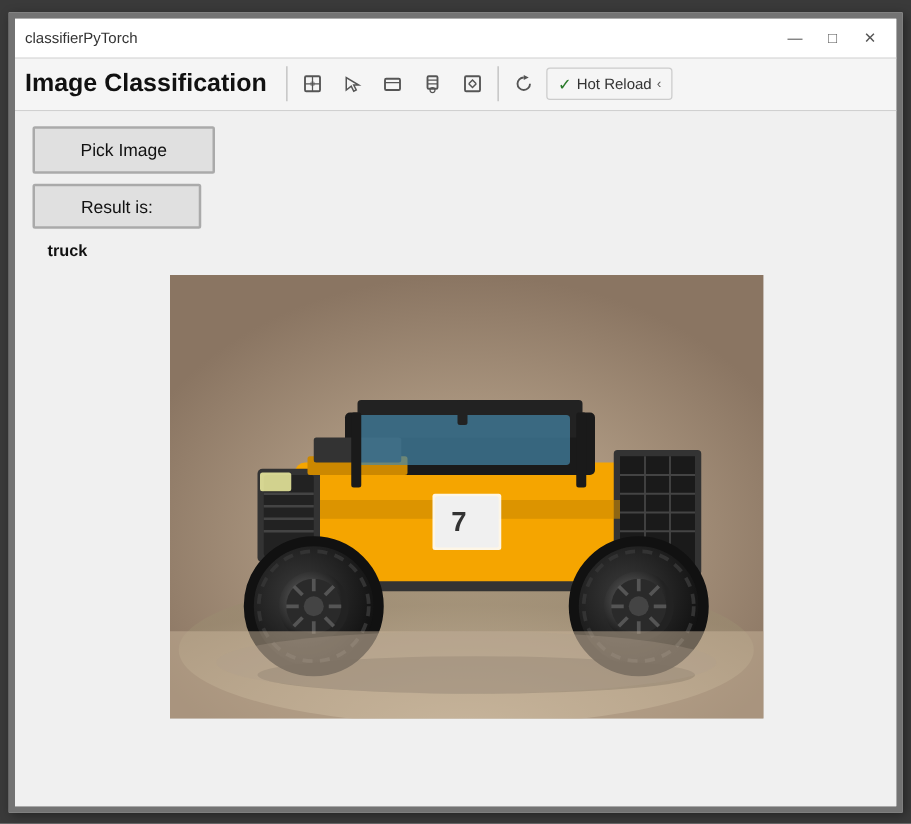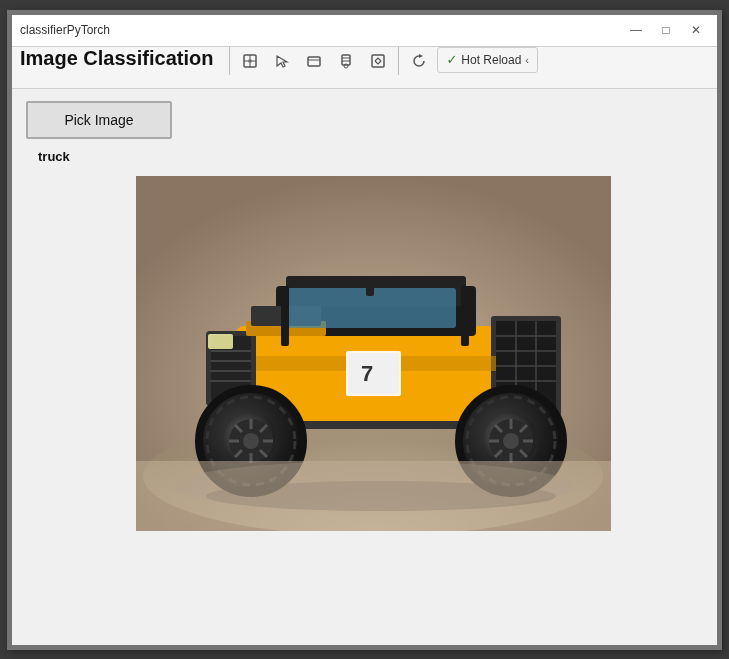--- a/index.html
+++ b/index.html
@@ -57,20 +57,21 @@
       justify-content: center;
       font-size: 12px;
       color: #555;
     }
 
     
     .toolbar {
       background: #f5f5f5;
       height: 42px;
       display: flex;
+      align-items: center;
       padding: 0 8px;
       border-bottom: 1px solid #d0d0d0;
       gap: 4px;
       flex-shrink: 0;
     }
 
     .app-title {
       font-size: 20px;
       font-weight: bold;
       color: #111;
@@ -264,20 +265,23 @@
       <span class="hot-reload-check">✓</span>
       <span>Hot Reload</span>
       <span class="chevron-left">‹</span>
     </button>
   </div>
 
   <div class="content">
 
     <button class="pick-image-btn">Pick Image</button>
 
+    <div class="result-box">
+      <span>Result is:</span>
+    </div>
 
     <span class="result-label">truck</span>
 
     <div class="image-display">
       <div class="truck-image">
         <svg class="truck-svg" viewBox="0 0 475 355" xmlns="http://www.w3.org/2000/svg">
 
           <defs>
             <radialGradient id="bgGrad" cx="50%" cy="60%" r="60%">
               <stop offset="0%" stop-color="#c8b49a"></stop>

